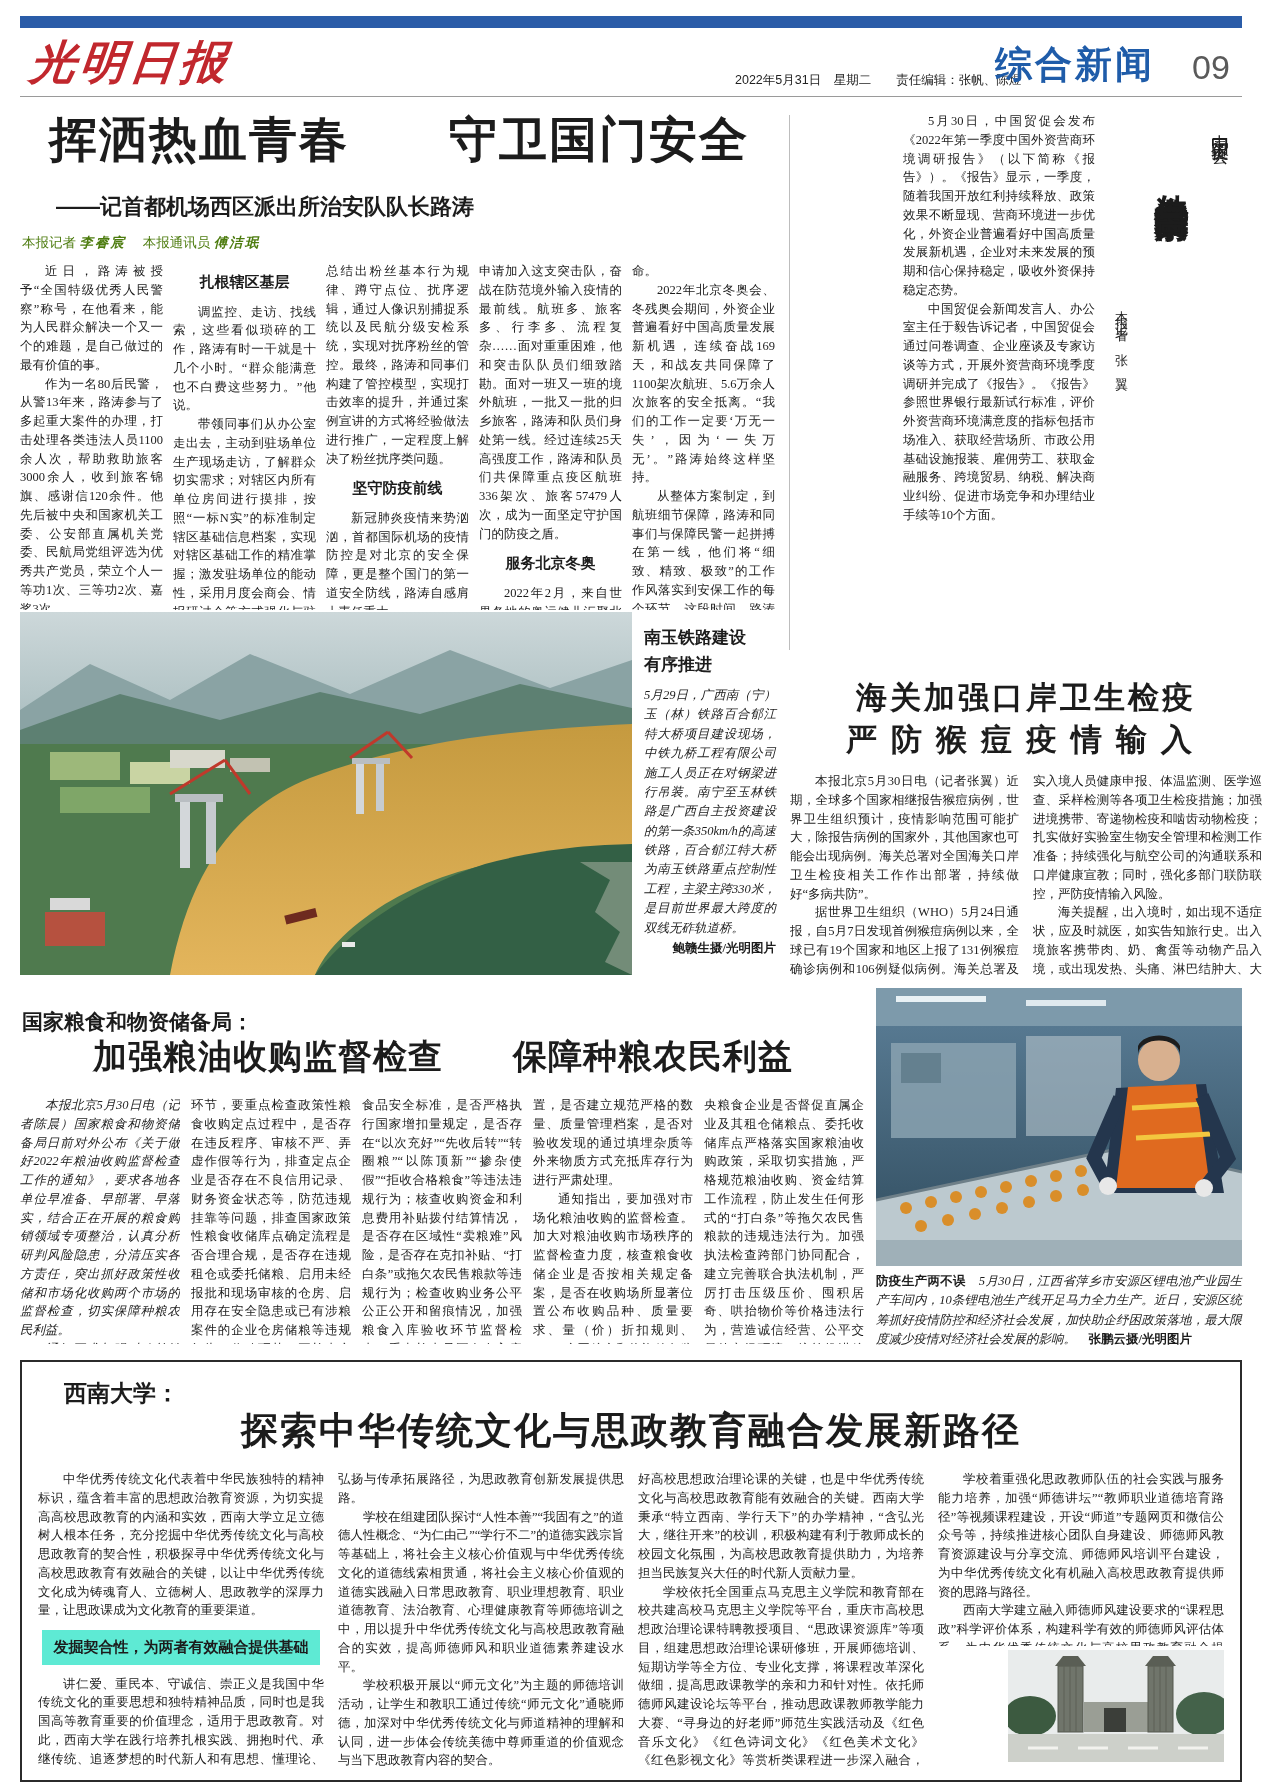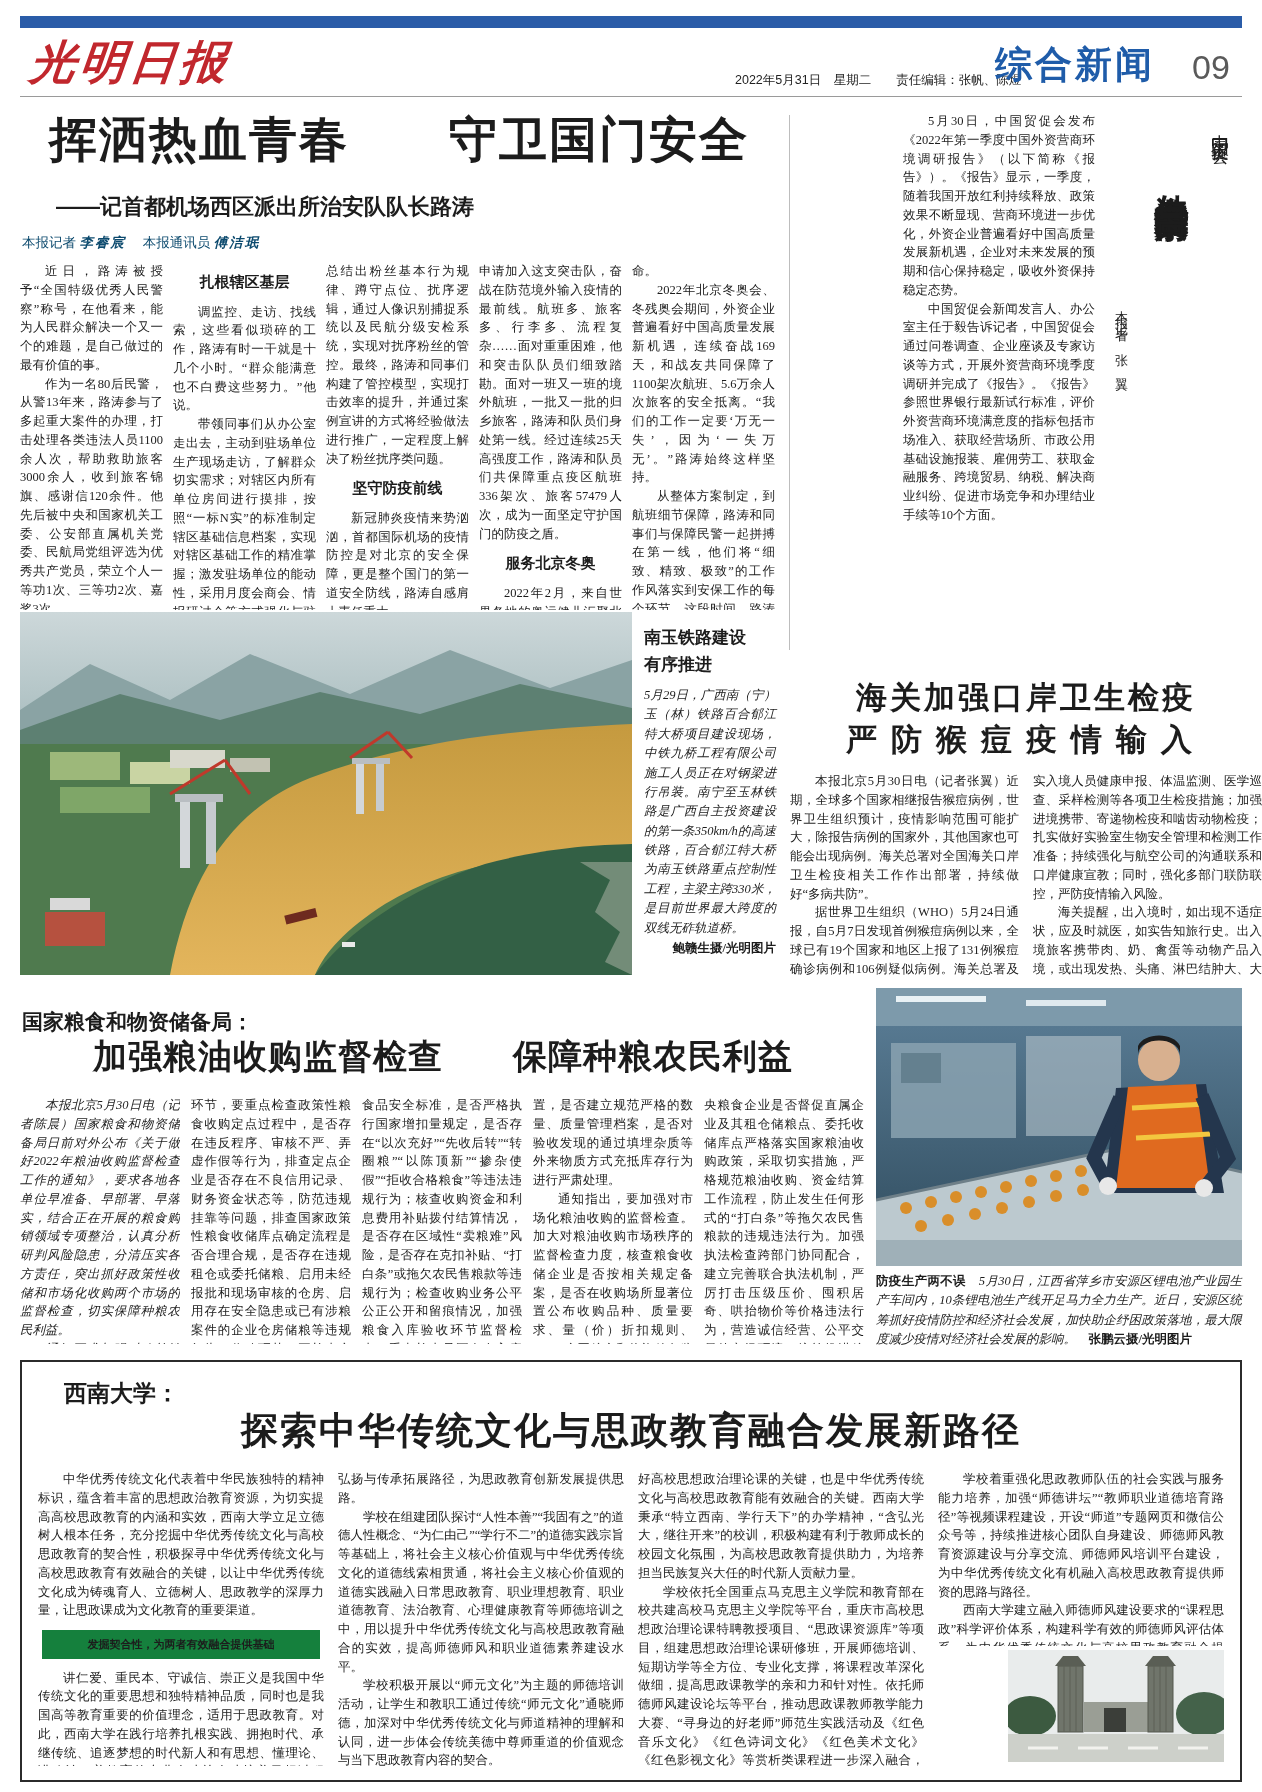--- a/index.html
+++ b/index.html
@@ -10,31 +10,31 @@
   .topbar{background:#2a5ca8;height:12px;}
   .logo{font:italic bold 46px/1 "Liberation Serif","DejaVu Serif",serif;color:#c1272d;letter-spacing:4px;transform:skewX(-6deg);}
   .dateline{font:12.5px/1 "Liberation Sans","DejaVu Sans",sans-serif;color:#222;}
   .section{font:bold 37px/1 "Liberation Sans","DejaVu Sans",sans-serif;color:#1f5ca9;letter-spacing:3px;}
   .pageno{font:34px/1 "Liberation Sans","DejaVu Sans",sans-serif;color:#5a5a5a;}
   .hrule{background:#9a9a9a;height:1px;}
   .vrule{background:#bdbdbd;width:1px;}
   
   .hl-main{font-weight:bold;font-size:48px;line-height:1.1;letter-spacing:2px;margin:0;text-align:center;}
   .hl-sub{font-family:"Liberation Sans","DejaVu Sans",sans-serif;font-weight:bold;font-size:22px;}
-  .byline{font-size:13.5px;color:#0c4a6e;}
+  .byline{font-size:13.5px;color:#4d7c0f;}
   .bname{font-style:italic;font-weight:bold;letter-spacing:2px;}
   
   .cols{display:flex;}
   .tcol{font-size:12.5px;line-height:1.5;text-align:justify;overflow:hidden;}
   .para{margin:0;text-indent:2em;text-align:justify;}
   .cont{text-indent:0;}
   .col-subhead{font-family:"Liberation Sans","DejaVu Sans",sans-serif;font-weight:bold;font-size:15px;
                text-align:center;margin:9px 0;text-indent:0;}
-  .col-shaded{font-family:"Liberation Sans","DejaVu Sans",sans-serif;font-weight:bold;font-size:11px;
-              text-align:center;background:#15803d;padding:6px 0;margin:10px 4px;text-indent:0;}
+  .col-shaded{font-family:"Liberation Sans","DejaVu Sans",sans-serif;font-weight:bold;font-size:15px;
+              text-align:center;background:#5eead4;padding:6px 0;margin:10px 4px;text-indent:0;}
   
   .vert{writing-mode:vertical-rl;}
   .trade-kicker{font-family:"Liberation Sans","DejaVu Sans",sans-serif;font-size:18px;letter-spacing:3px;}
   .trade-title{font-weight:bold;font-size:34px;letter-spacing:1px;}
   .trade-byline{font-size:13px;letter-spacing:6px;color:#222;}
   
   .capt-title{font-family:"Liberation Sans","DejaVu Sans",sans-serif;font-weight:bold;font-size:17px;
               text-align:left;margin:4px 0;}
   .capt-text{font-size:12.5px;line-height:1.55;text-align:justify;margin:10px 0 0 0;}
   .kai{font-style:italic;}

